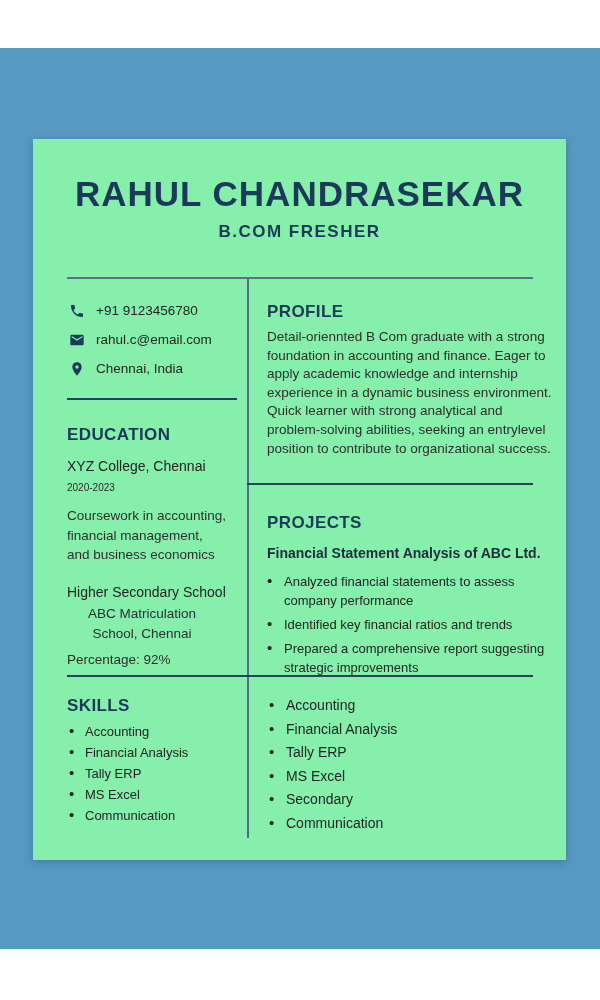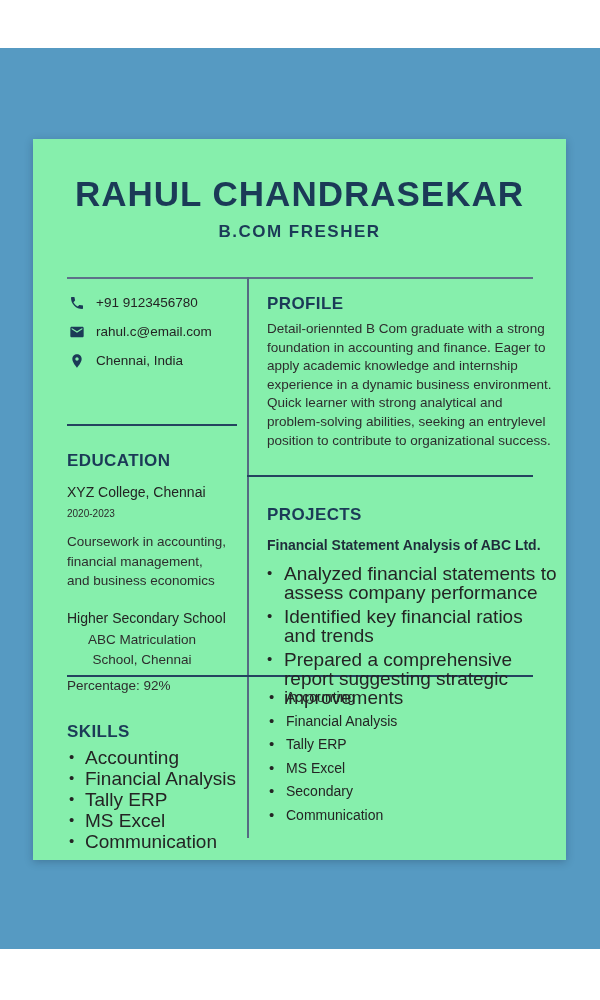--- a/index.html
+++ b/index.html
@@ -45,40 +45,40 @@
     width: 2px; height: 561px; background: #556a83;
   }
   .rule-mid {
     position: absolute; top: 536px; left: 34px;
     width: 466px; height: 2px; background: #24435f;
   }
   .rule-edu { width: 170px; height: 2px; background: #24435f; }
   .rule-right { width: 286px; height: 2px; background: #24435f; }
   
   .columns {
-    position: absolute; top: 132px; left: 0;
+    position: absolute; top: 140px; left: 0;
     width: 533px; height: 581px;
     display: flex;
   }
   .col-left  { width: 214px; }
   .col-right { width: 319px; }
   
   .contact-block { height: 119px; padding: 17px 0 0 36px; }
   .contact-row { display: flex; align-items: center; height: 29px; }
   .contact-icon { width: 16px; height: 16px; flex: 0 0 16px; margin-right: 11px; }
   .contact-icon svg { display: block; width: 16px; height: 16px; fill: #1b3a57; }
   .contact-text { font-size: 13.5px; color: #242424; }
   
   .section-heading {
     margin: 0;
     font-size: 17px; font-weight: 800; letter-spacing: 0.4px;
     color: #1b3a57; line-height: 21px;
   }
   
-  .education-block { height: 277px; padding-left: 34px; margin-top: 34px; }
+  .education-block { height: 277px; padding-left: 34px; }
   .education-block .section-heading { margin-top: 24px; }
   .edu-title {
     margin: 10px 0 0 0;
     font-size: 14px; font-weight: 400; color: #232323; line-height: 22px;
   }
   .edu-years { margin: 0; font-size: 10px; color: #2b2b2b; line-height: 22px; }
   .edu-desc {
     margin: 7px 0 0 0; max-width: 162px;
     font-size: 13.5px; color: #2e2e2e; line-height: 19.5px;
   }
@@ -86,21 +86,21 @@
   .edu-school-detail {
     margin: 2px 0 0 0; max-width: 150px;
     font-size: 13.5px; color: #2e2e2e; line-height: 20px; text-align: center;
   }
   .edu-percentage { margin: 6px 0 0 0; font-size: 13.5px; color: #2e2e2e; line-height: 20px; }
   
   .skills-left-block { padding: 20px 0 0 34px; }
   ul.bullets { list-style: none; margin: 8px 0 0 0; padding: 0 0 0 2px; }
   li.bullet-item {
     position: relative; padding-left: 16px;
-    font-size: 19px; color: #242424; line-height: 15px;
+    font-size: 13px; color: #242424; line-height: 15px;
     margin-bottom: 6px;
   }
   li.bullet-item::before {
     content: "\2022"; position: absolute; left: 0; top: 0;
     color: #242424; font-size: 15px; line-height: 14px;
   }
   
   .profile-block { height: 204px; padding: 22px 10px 0 20px; }
   .profile-text {
     margin: 6px 0 0 0; width: 287px;

